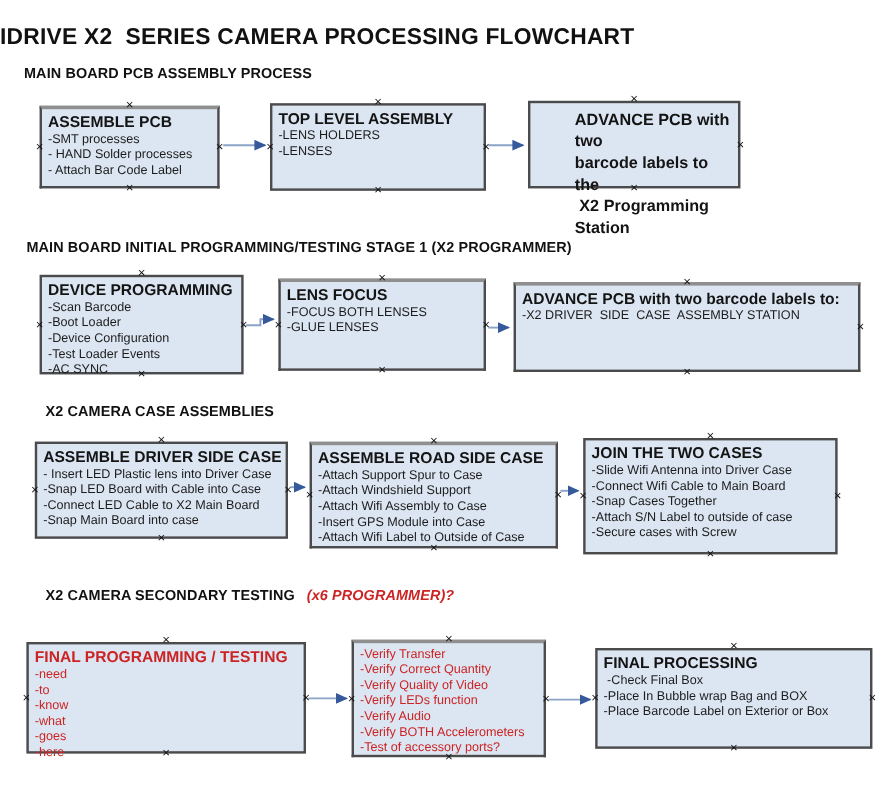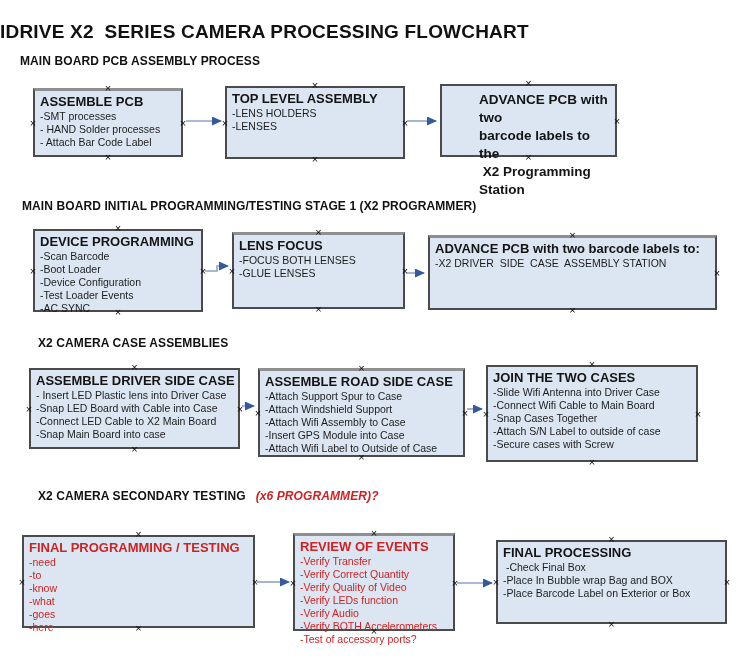--- a/index.html
+++ b/index.html
@@ -178,21 +178,20 @@
         <div class="line">-goes</div>
         <div class="line">-here</div>
       </div>
     <span class="h hT">×</span>
     <span class="h hB">×</span>
     <span class="h hL">×</span>
     <span class="h hR">×</span>
   </div>
 
   <div class="box red topshadow" style="left:293px;top:533px;width:162px;height:98px;">
-    <div class="box-title" style="white-space:nowrap;">REVIEW OF EVENTS</div>
     <div class="box-items">
         <div class="line">-Verify Transfer</div>
         <div class="line">-Verify Correct Quantity</div>
         <div class="line">-Verify Quality of Video</div>
         <div class="line">-Verify LEDs function</div>
         <div class="line">-Verify Audio</div>
         <div class="line">-Verify BOTH Accelerometers</div>
         <div class="line">-Test of accessory ports?</div>
       </div>
     <span class="h hT">×</span>

